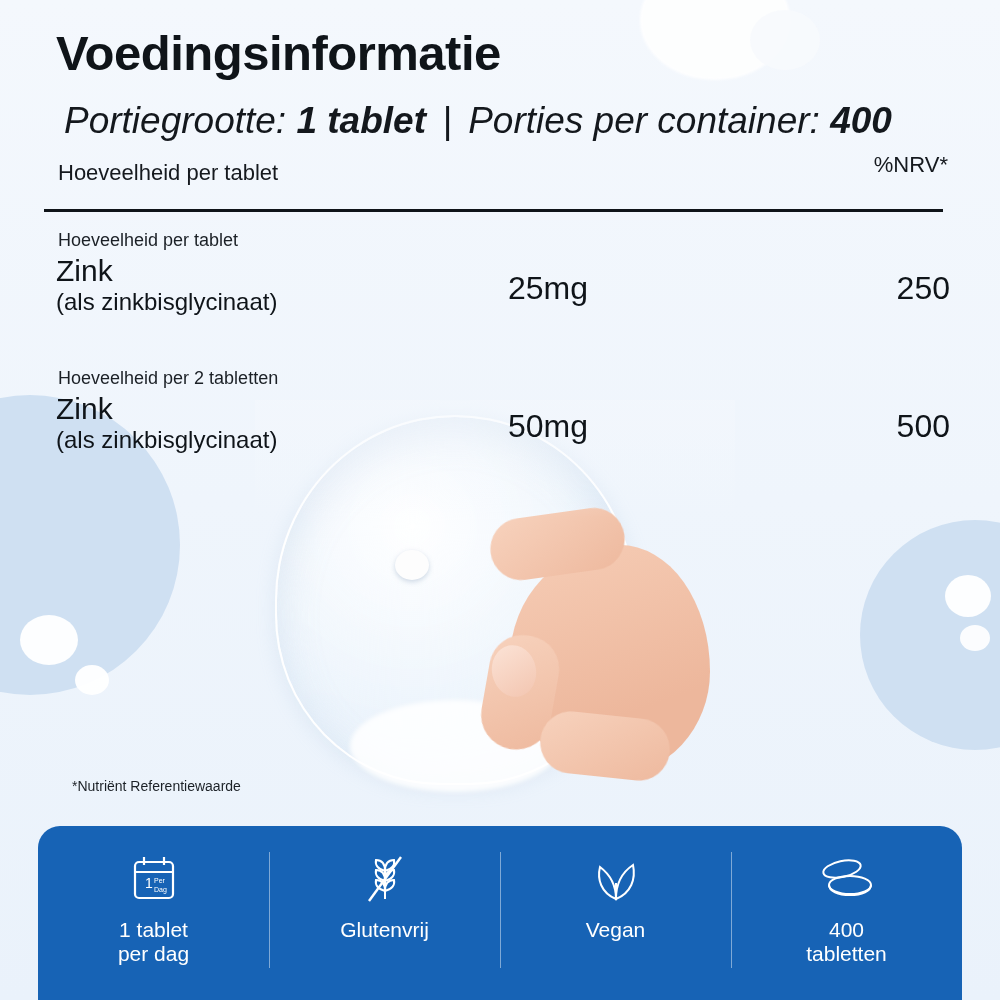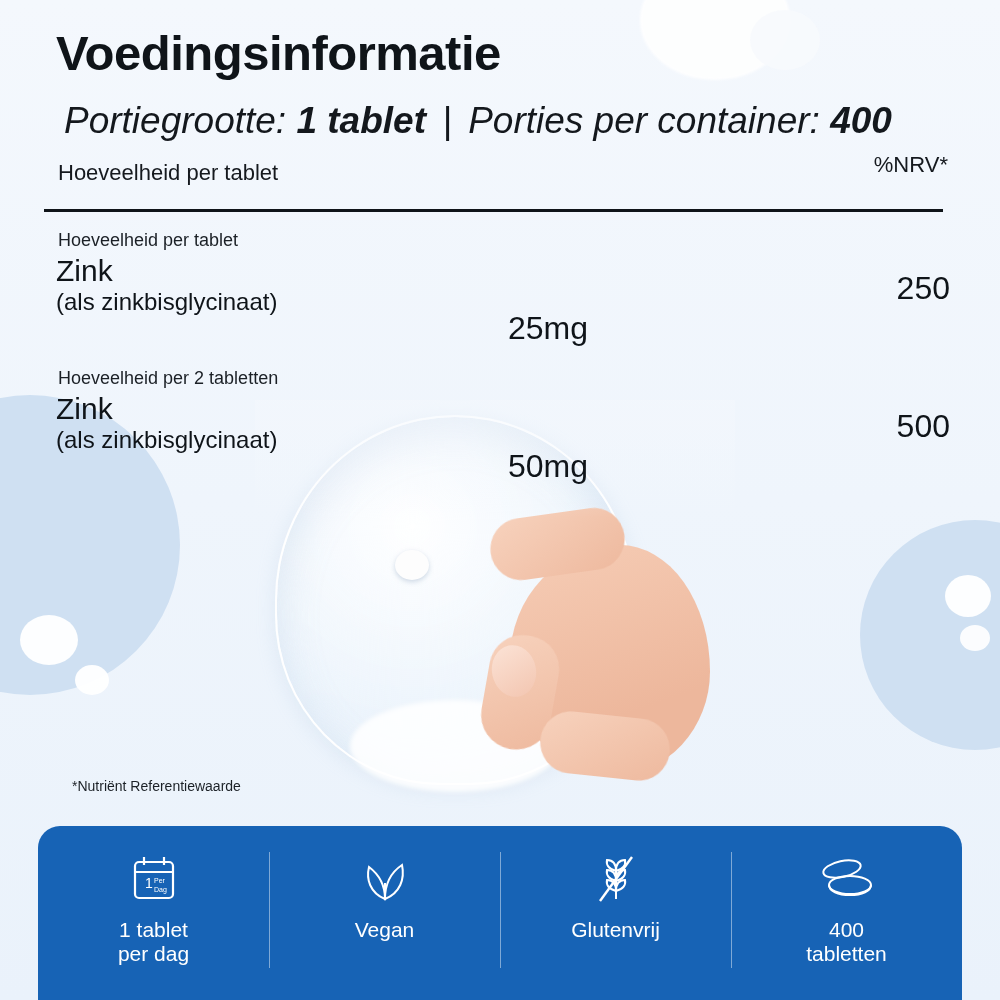--- a/index.html
+++ b/index.html
@@ -148,21 +148,21 @@
     position: absolute; left: 56px; top: 24px;
     font-size: 30px; color: #0f1419; text-align: center;
   }
   .nutrient-form {
     position: absolute; left: 56px; top: 58px;
     font-size: 24px; color: #0f1419;
   }
   .amount {
     position: absolute; left: 0; top: 40px; width: 1000px;
     text-align: center;
-    font-size: 32px; color: #0f1419; margin-top: 40px;
+    font-size: 32px; color: #0f1419;
   }
   .amount span { position: relative; left: 48px; }
   .nrv {
     position: absolute; right: 50px; top: 40px;
     font-size: 32px; color: #0f1419;
   }
 
   .footnote {
     position: absolute; left: 72px; top: 778px;
     font-size: 14px; color: #1b2026;
@@ -269,47 +269,47 @@
           <text x="23" y="29" font-size="7" fill="#ffffff" stroke="none" font-family="Liberation Sans, sans-serif">Per</text>
           <text x="23" y="38" font-size="7" fill="#ffffff" stroke="none" font-family="Liberation Sans, sans-serif">Dag</text>
         </svg>
       </div>
       <div class="flabel">1 tablet
 per dag</div>
     </div>
 
     <div class="feature">
       <div class="icon">
-        <svg width="50" height="52" viewBox="0 0 50 52" fill="none" stroke="#ffffff" stroke-width="2">
-          <path d="M25 46 C25 30 17 20 9 14 C6 26 10 40 25 46Z"></path>
-          <path d="M25 46 C25 28 33 18 42 12 C45 26 40 40 25 46Z"></path>
-          <line x1="25" y1="46" x2="25" y2="30"></line>
-        </svg>
-      </div>
-      <div class="flabel">Vegan</div>
-    </div>
-
-    <div class="feature">
-      <div class="icon">
         <svg width="46" height="52" viewBox="0 0 46 52" fill="none" stroke="#ffffff" stroke-width="2">
           <line x1="23" y1="46" x2="23" y2="14"></line>
           <path d="M23 18 C16 16 13 12 14 7 C20 7 23 11 23 18Z"></path>
           <path d="M23 18 C30 16 33 12 32 7 C26 7 23 11 23 18Z"></path>
           <path d="M23 28 C16 26 13 22 14 17 C20 17 23 21 23 28Z"></path>
           <path d="M23 28 C30 26 33 22 32 17 C26 17 23 21 23 28Z"></path>
           <path d="M23 38 C16 36 13 32 14 27 C20 27 23 31 23 38Z"></path>
           <path d="M23 38 C30 36 33 32 32 27 C26 27 23 31 23 38Z"></path>
           <line x1="7" y1="48" x2="39" y2="4" stroke-width="2.4"></line>
         </svg>
       </div>
       <div class="flabel">Glutenvrij</div>
     </div>
 
     <div class="feature">
       <div class="icon">
+        <svg width="50" height="52" viewBox="0 0 50 52" fill="none" stroke="#ffffff" stroke-width="2">
+          <path d="M25 46 C25 30 17 20 9 14 C6 26 10 40 25 46Z"></path>
+          <path d="M25 46 C25 28 33 18 42 12 C45 26 40 40 25 46Z"></path>
+          <line x1="25" y1="46" x2="25" y2="30"></line>
+        </svg>
+      </div>
+      <div class="flabel">Vegan</div>
+    </div>
+
+    <div class="feature">
+      <div class="icon">
         <svg width="62" height="48" viewBox="0 0 62 48" fill="none" stroke="#ffffff" stroke-width="2">
           <ellipse cx="26" cy="14" rx="19" ry="8" transform="rotate(-12 26 14)"></ellipse>
           <ellipse cx="34" cy="30" rx="21" ry="9"></ellipse>
           <path d="M13 30 C13 36 22 40 34 40 C46 40 55 36 55 30"></path>
         </svg>
       </div>
       <div class="flabel">400
 tabletten</div>
     </div>
 

